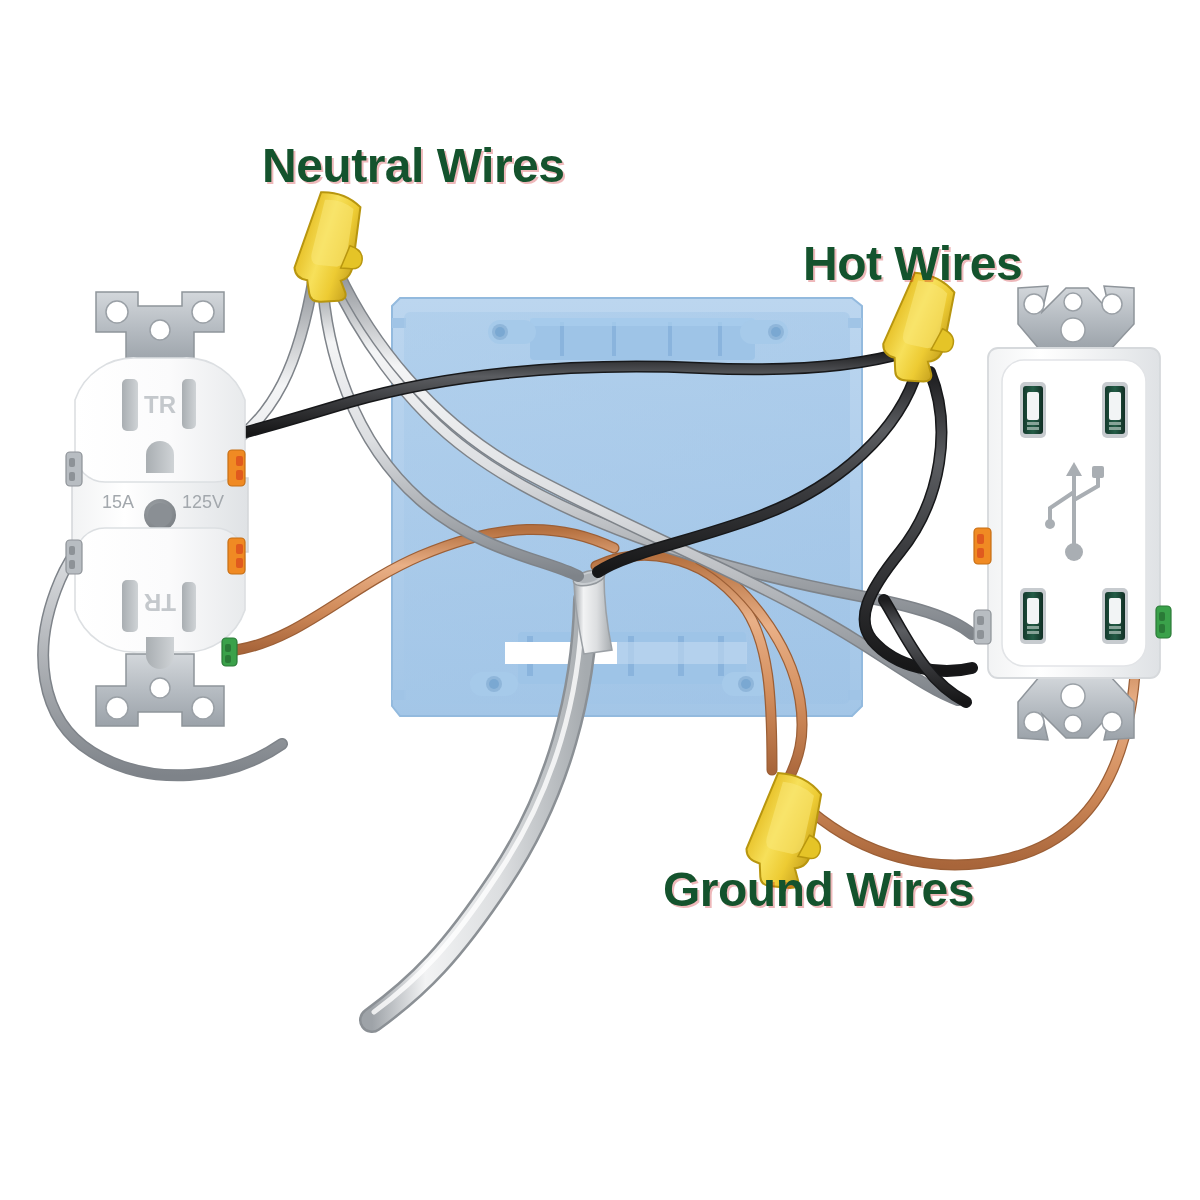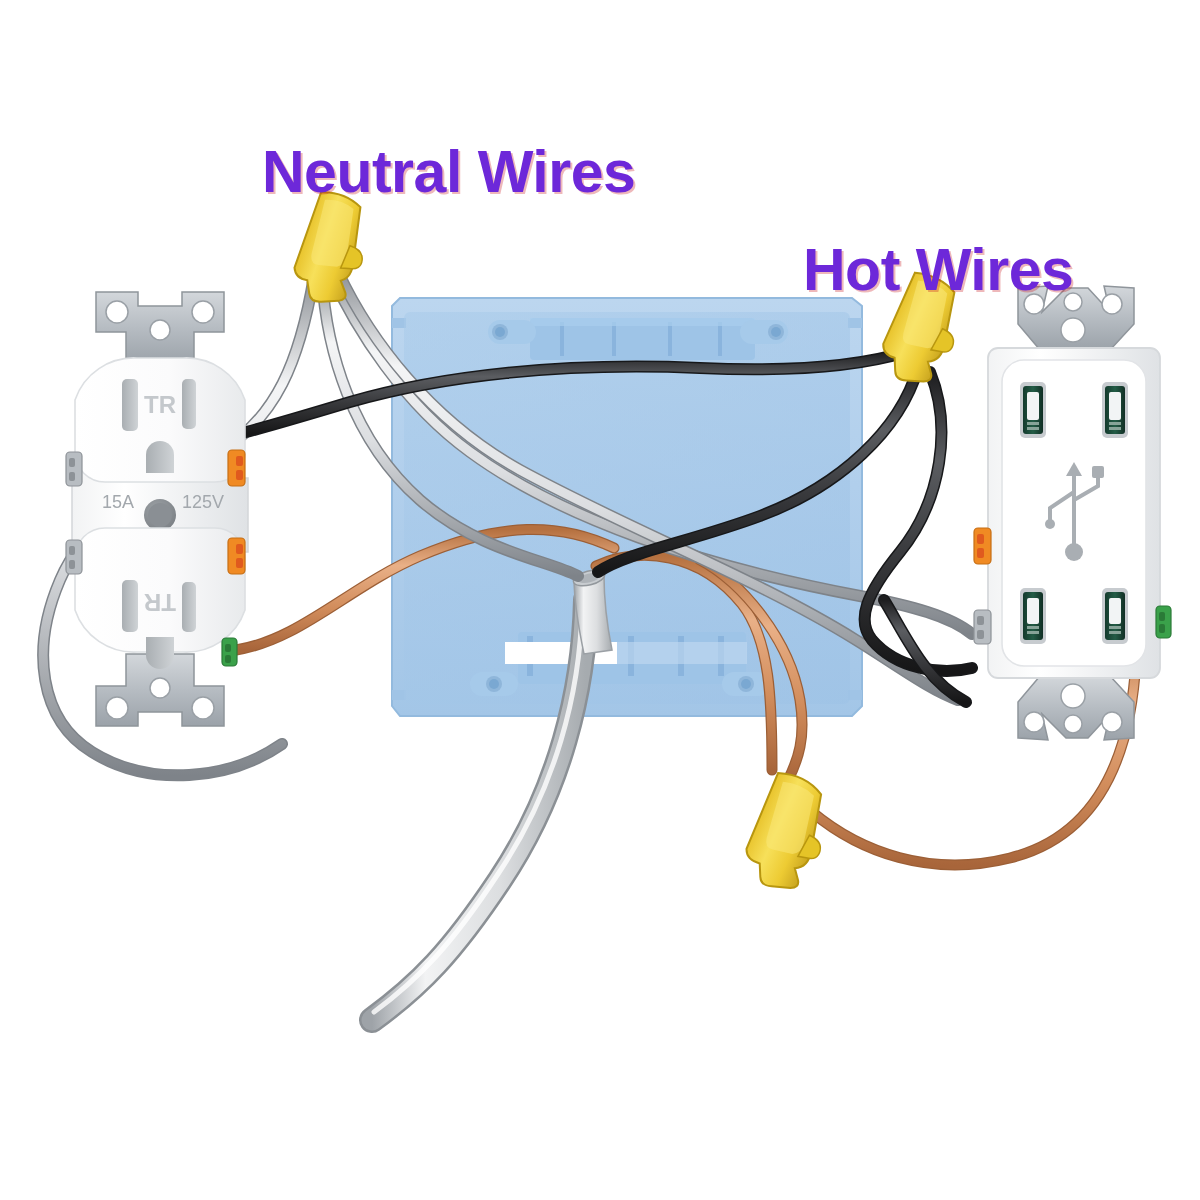--- a/index.html
+++ b/index.html
@@ -20,24 +20,24 @@
     background: #ffffff;
   }
   #diagram {
     position: absolute;
     inset: 0;
     width: 1200px;
     height: 1200px;
   }
   .callout {
     position: absolute;
-    color: #6d28d9;
+    color: #14532d;
     font-family: "Liberation Sans", sans-serif;
     font-weight: bold;
-    font-size: 59px;
+    font-size: 48px;
     letter-spacing: -0.5px;
     white-space: nowrap;
     text-shadow: 2px 2px 0 rgba(200,20,25,0.30);
     user-select: none;
   }
   #callout-neutral { left: 262px; top: 138px; }
   #callout-hot     { left: 803px; top: 212px; margin-top: 24px; }
   #callout-ground  { left: 663px; top: 862px; }
 </style>
 </head>
@@ -397,14 +397,15 @@
     <g transform="rotate(24 790 820)">
       <path d="M760,782 q26,-10 48,2 l14,56 q4,16 -8,22 l8,10 q4,6 -4,10 l-18,6 q-10,4 -14,-4 l-6,-12 q-14,2 -18,-8 Z" fill="url(#nutGrad)" stroke="#b8960f" stroke-width="2"></path>
       <path d="M768,788 q18,-6 34,0 l10,48 q2,10 -6,14 l-20,4 q-8,2 -10,-8 Z" fill="#f9e778" opacity="0.55"></path>
       <path d="M814,826 q14,0 16,10 q2,10 -10,12 l-8,2 Z" fill="#e5c427" stroke="#b8960f" stroke-width="1.5"></path>
     </g>
 
   </svg>
 
   <div class="callout" id="callout-neutral">Neutral Wires</div>
   <div class="callout" id="callout-hot">Hot Wires</div>
+  <div class="callout" id="callout-ground">Ground Wires</div>
 
 </div>
 
 </body></html>

